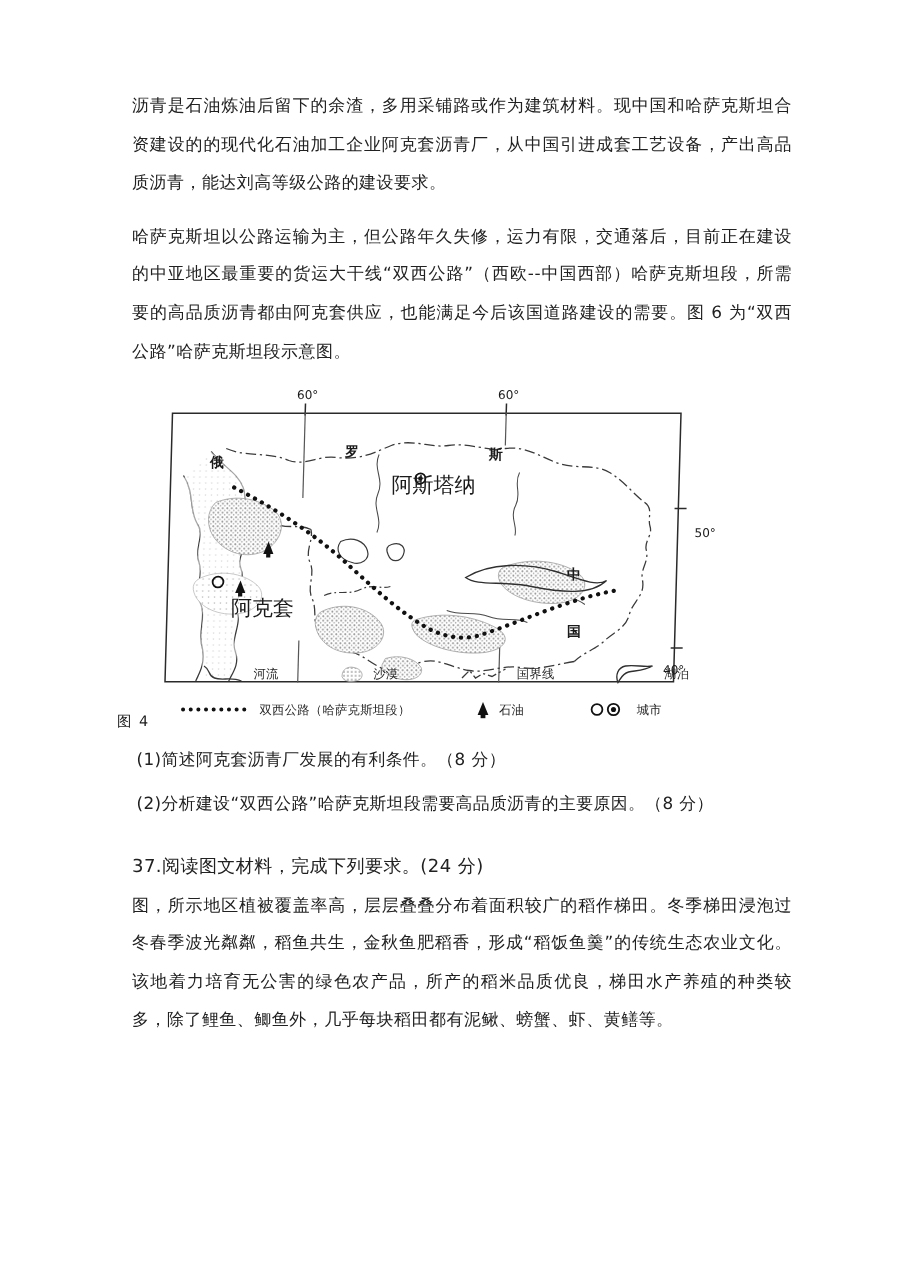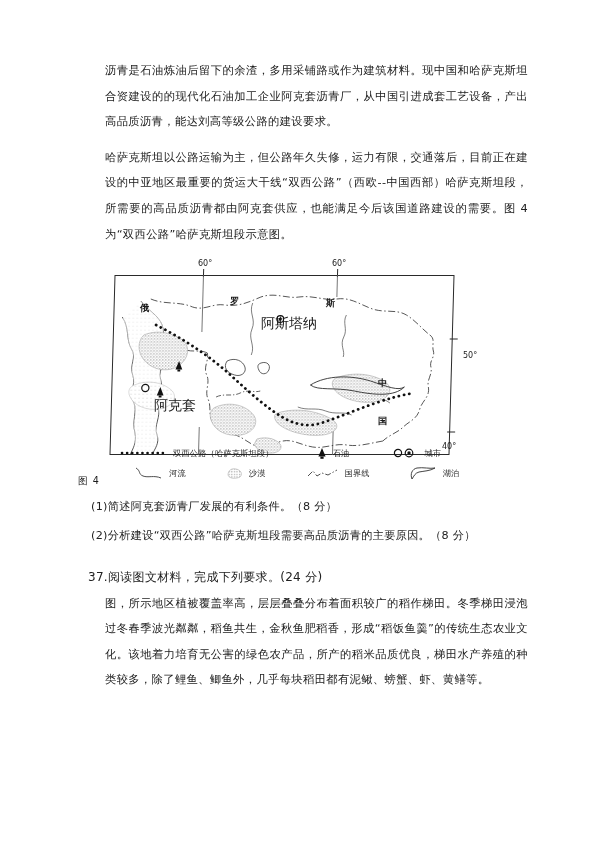--- a/index.html
+++ b/index.html
@@ -15,21 +15,21 @@
   .page {
     position:absolute; inset:0;
     padding:58px 72px 20px 88px;
   }
   .para {
     font-size:11.3px;
     line-height:25.6px;
     text-align:justify;
     text-justify:inter-character;
     letter-spacing:0.35px;
-    margin:0 0 3px 17px;
+    margin:0 0 3px 0;
     color:#212121;
   }
   .gap-sm { height:7px; }
   .gap-md { height:14px; }
 
   
   .figure {
     margin:10px 0 6px 0;
     position:relative;
   }
@@ -107,21 +107,21 @@
 </style>
 </head>
 <body>
 
 <div class="page">
 
   <p class="para">沥青是石油炼油后留下的余渣，多用采铺路或作为建筑材料。现中国和哈萨克斯坦合资建设的的现代化石油加工企业阿克套沥青厂，从中国引进成套工艺设备，产出高品质沥青，能达刘高等级公路的建设要求。</p>
 
   <div class="gap-sm"></div>
 
-  <p class="para">哈萨克斯坦以公路运输为主，但公路年久失修，运力有限，交通落后，目前正在建设的中亚地区最重要的货运大干线“双西公路”（西欧--中国西部）哈萨克斯坦段，所需要的高品质沥青都由阿克套供应，也能满足今后该国道路建设的需要。图 4 为“双西公路”哈萨克斯坦段示意图。</p>
+  <p class="para">哈萨克斯坦以公路运输为主，但公路年久失修，运力有限，交通落后，目前正在建设的中亚地区最重要的货运大干线“双西公路”（西欧--中国西部）哈萨克斯坦段，所需要的高品质沥青都由阿克套供应，也能满足今后该国道路建设的需要。图 6 为“双西公路”哈萨克斯坦段示意图。</p>
 
   <div class="figure">
     <div class="map-outer">
 
       <div class="map-frame"></div>
 
       <svg class="map-svg" width="396" height="216" viewBox="0 0 396 216">
 
         <defs>
           <pattern id="stipple" width="3" height="3" patternUnits="userSpaceOnUse">
@@ -234,48 +234,20 @@
       <div class="lbl cn" style="left:224px; top:40px;">斯</div>
 
       <div class="lbl city" style="left:159px; top:58px;">阿斯塔纳</div>
       <div class="lbl city" style="left:52px;  top:140px;">阿克套</div>
 
       <div class="lbl cn" style="left:276px; top:120px;">中</div>
       <div class="lbl cn" style="left:276px; top:158px;">国</div>
 
       <div class="legend">
 
-        <div class="legend-row" style="margin-top:4px;">
-
-          <div class="legend-item" style="margin-left:0px;">
-            <svg class="sym" width="48" height="12" viewBox="0 0 48 12">
-              <path d="M2,6 H44" fill="none" stroke="#111" stroke-width="2.6" stroke-linecap="round" stroke-dasharray="0.1,5"></path>
-            </svg>
-            <span class="ltext">双西公路（哈萨克斯坦段）</span>
-          </div>
-
-          <div class="legend-item" style="margin-left:24px;">
-            <svg class="sym" width="12" height="14" viewBox="0 0 12 14">
-              <path d="M6,2 l3.6,8.6 h-7.2 Z" fill="#111"></path>
-              <rect x="4.4" y="10.6" width="3.2" height="2.2" fill="#111"></rect>
-            </svg>
-            <span class="ltext">石油</span>
-          </div>
-
-          <div class="legend-item" style="margin-left:26px;">
-            <svg class="sym" width="26" height="14" viewBox="0 0 26 14">
-              <circle cx="5" cy="7" r="3.6" fill="none" stroke="#111" stroke-width="1.2"></circle>
-              <circle cx="16" cy="7" r="3.8" fill="none" stroke="#111" stroke-width="1.2"></circle>
-              <circle cx="16" cy="7" r="1.7" fill="#111"></circle>
-            </svg>
-            <span class="ltext">城市</span>
-          </div>
-
-        </div>
-
         <div class="legend-row">
 
           <div class="legend-item" style="margin-left:14px;">
             <svg class="sym" width="30" height="14" viewBox="0 0 30 14">
               <path d="M2,2 C7,5 4,8 9,10 C14,12 20,9 27,12" fill="none" stroke="#3a3a3a" stroke-width="0.9"></path>
             </svg>
             <span class="ltext">河流</span>
           </div>
 
           <div class="legend-item" style="margin-left:22px;">
@@ -299,20 +271,48 @@
           </div>
 
           <div class="legend-item" style="margin-left:20px;">
             <svg class="sym" width="30" height="16" viewBox="0 0 30 16">
               <path d="M4,14 C2,9 4,4 9,3 C15,2 22,4 27,3 C22,6 16,6 11,7 C7,8 6,11 4,14 Z" fill="none" stroke="#2f2f2f" stroke-width="0.9"></path>
             </svg>
             <span class="ltext">湖泊</span>
           </div>
 
         </div>
+
+        <div class="legend-row" style="margin-top:4px;">
+
+          <div class="legend-item" style="margin-left:0px;">
+            <svg class="sym" width="48" height="12" viewBox="0 0 48 12">
+              <path d="M2,6 H44" fill="none" stroke="#111" stroke-width="2.6" stroke-linecap="round" stroke-dasharray="0.1,5"></path>
+            </svg>
+            <span class="ltext">双西公路（哈萨克斯坦段）</span>
+          </div>
+
+          <div class="legend-item" style="margin-left:24px;">
+            <svg class="sym" width="12" height="14" viewBox="0 0 12 14">
+              <path d="M6,2 l3.6,8.6 h-7.2 Z" fill="#111"></path>
+              <rect x="4.4" y="10.6" width="3.2" height="2.2" fill="#111"></rect>
+            </svg>
+            <span class="ltext">石油</span>
+          </div>
+
+          <div class="legend-item" style="margin-left:26px;">
+            <svg class="sym" width="26" height="14" viewBox="0 0 26 14">
+              <circle cx="5" cy="7" r="3.6" fill="none" stroke="#111" stroke-width="1.2"></circle>
+              <circle cx="16" cy="7" r="3.8" fill="none" stroke="#111" stroke-width="1.2"></circle>
+              <circle cx="16" cy="7" r="1.7" fill="#111"></circle>
+            </svg>
+            <span class="ltext">城市</span>
+          </div>
+
+        </div>
       </div>
     </div>
 
     <div class="fig-caption">图 4</div>
   </div>
 
   <p class="qline">(1)简述阿克套沥青厂发展的有利条件。（8 分）</p>
   <p class="qline">(2)分析建设“双西公路”哈萨克斯坦段需要高品质沥青的主要原因。（8 分）</p>
 
   <div class="gap-md"></div>

